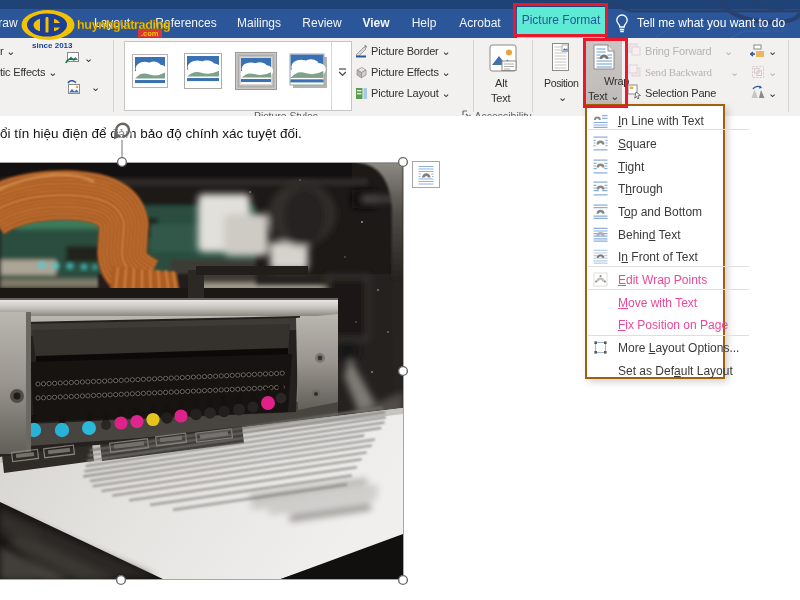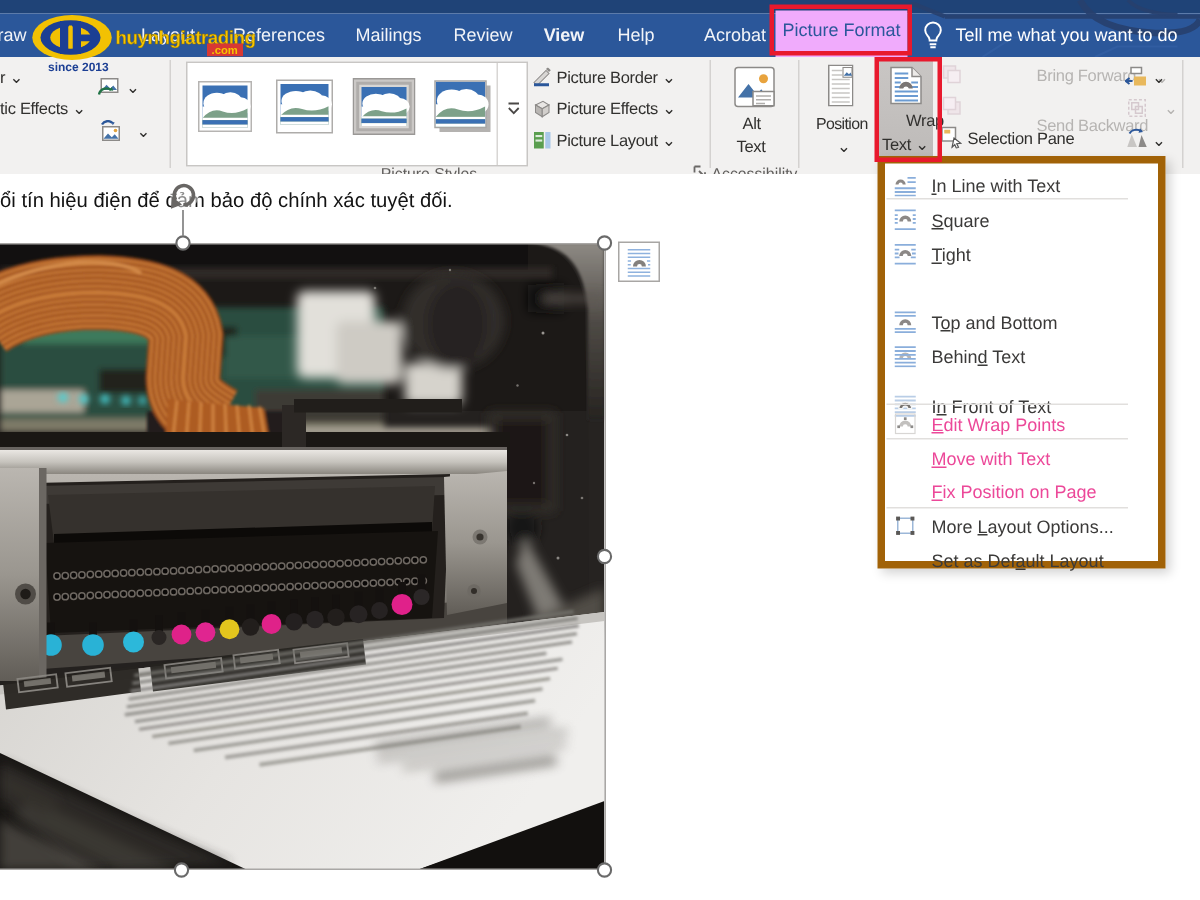--- a/index.html
+++ b/index.html
@@ -3,55 +3,55 @@
 <meta charset="utf-8">
 <style>
   html,body{margin:0;padding:0;}
   body{width:800px;height:600px;overflow:hidden;font-family:"Liberation Sans",sans-serif;}
   #app{position:relative;width:800px;height:600px;background:#fff;overflow:hidden;}
   .abs{position:absolute;}
   
   #titlebar{left:0;top:0;width:800px;height:9px;background:#1f4377;}
   #tabrow{left:0;top:9px;width:800px;height:29px;background:#2b579a;}
   .tab{position:absolute;top:0;height:29px;line-height:29px;color:#f2f4f8;font-size:12px;white-space:nowrap;transform:translateX(-50%);}
-  #activetab{left:517px;top:7px;width:88px;height:31px;background:#f0abfc;}
+  #activetab{left:517px;top:7px;width:88px;height:31px;background:#5eead4;}
   #activetab span{display:block;text-align:center;line-height:27px;color:#2b579a;font-size:12px;}
   .redbox{position:absolute;border:3.5px solid #e8192d;box-sizing:border-box;}
   
   #ribbon{left:0;top:38px;width:800px;height:78px;background:#f2f1f0;border-bottom:1px solid #d2d0ce;box-sizing:content-box;}
   .vsep{position:absolute;width:1px;background:#d4d2d0;}
   .rtext{position:absolute;color:#31302e;font-size:11px;letter-spacing:-0.2px;white-space:nowrap;}
-  .rgray{color:#b6b4b2;margin-left:46px;}
+  .rgray{color:#b6b4b2;}
   .glabel{position:absolute;color:#605e5c;font-size:10.5px;white-space:nowrap;transform:translateX(-50%);}
   .caret{font-family:"Liberation Sans",sans-serif;}
   
   #doc{left:0;top:116px;width:800px;height:484px;background:#fff;}
   #doctext{position:absolute;left:0;top:10px;color:#131313;font-size:13.5px;white-space:nowrap;}
   
-  #menu{left:585px;top:104px;width:192px;height:275px;background:#fff;border:5px solid #a16207;box-sizing:border-box;box-shadow:3px 3px 7px rgba(0,0,0,0.18);}
+  #menu{left:585px;top:104px;width:140px;height:275px;background:#fff;border:2px solid #a16207;box-sizing:border-box;box-shadow:3px 3px 7px rgba(0,0,0,0.18);}
   .mi{position:absolute;left:0;width:100%;height:22px;}
   .mi .txt{position:absolute;left:31px;top:5px;font-size:12px;color:#3b3a39;white-space:nowrap;}
   .mi.dis .txt{color:#ec4899;}
   .mi .ico{position:absolute;left:6px;top:4px;width:15px;height:15px;}
   .msep{position:absolute;left:1px;width:161px;height:1px;background:#e1dfdd;}
   u{text-decoration:underline;}
 </style>
 </head>
 <body>
 <div id="app">
   <div class="abs" id="titlebar"></div>
   <div class="abs" id="tabrow">
     <span class="tab" style="left:8px;">raw</span>
     <span class="tab" style="left:112px;">Layout</span>
     <span class="tab" style="left:186px;">References</span>
     <span class="tab" style="left:259px;">Mailings</span>
     <span class="tab" style="left:322px;">Review</span>
     <span class="tab" style="left:376px;font-weight:bold;">View</span>
     <span class="tab" style="left:424px;">Help</span>
-    <span class="tab" style="left:480px;margin-left:10px;">Acrobat</span>
+    <span class="tab" style="left:480px;">Acrobat</span>
   </div>
   <svg class="abs" style="left:400px;top:0;" width="400" height="38" viewBox="0 0 400 38">
     <g fill="none" stroke="#27406e" stroke-width="2.6" opacity="0.9">
       <path d="M230 11 H400" stroke-width="3"></path>
       <path d="M230 11 L210 3 H140" stroke-width="3"></path>
       <path d="M320 0 Q330 20 370 22 Q396 23 400 13" stroke-width="4.5"></path>
       <path d="M352 0 Q360 9 385 10" stroke-width="2.6"></path>
     </g>
     <g fill="none" stroke="#3d69b0" stroke-width="1.4" opacity="0.35">
       <path d="M255 38 L275 25 H310"></path>
@@ -230,21 +230,21 @@
     <svg class="abs" style="left:628px;top:5px;" width="13" height="13" viewBox="0 0 13 13">
       <rect x="1" y="1" width="8" height="8" fill="#efe5e9" stroke="#e0d3d8"></rect>
       <rect x="4" y="4" width="8" height="8" fill="#f6eef2" stroke="#e0d3d8"></rect>
     </svg>
     <span class="rtext rgray" style="left:645px;top:7px;">Bring Forward</span>
     <span class="rtext rgray" style="left:724px;top:7px;"><span class="caret">⌄</span></span>
     <svg class="abs" style="left:628px;top:26px;" width="13" height="13" viewBox="0 0 13 13">
       <rect x="4" y="4" width="8" height="8" fill="#efe5e9" stroke="#e0d3d8"></rect>
       <rect x="1" y="1" width="8" height="8" fill="#f6eef2" stroke="#e0d3d8"></rect>
     </svg>
-    <span class="rtext rgray" style="left:645px;top:40px;">Send Backward</span>
+    <span class="rtext rgray" style="left:645px;top:28px;font-family:Liberation Serif, serif;">Send Backward</span>
     <span class="rtext rgray" style="left:730px;top:28px;"><span class="caret">⌄</span></span>
     <svg class="abs" style="left:627px;top:46px;" width="15" height="15" viewBox="0 0 15 15">
       <rect x="1" y="1" width="9" height="9" fill="#fff" stroke="#8c8a88"></rect>
       <rect x="2.5" y="2.5" width="4" height="2.5" fill="#e8b85c"></rect>
       <path d="M9 8 l4.5 3.5 -2.7.3 1.2 2.4 -1.4.6 -1.1-2.4 -1.8 1.8Z" fill="#fff" stroke="#555" stroke-width="0.8"></path>
     </svg>
     <span class="rtext" style="left:645px;top:49px;">Selection Pane</span>
 
     <svg class="abs" style="left:750px;top:6px;" width="15" height="14" viewBox="0 0 15 14">
       <rect x="4" y="1" width="7" height="4" fill="#fff" stroke="#8c8a88"></rect>
@@ -638,40 +638,50 @@
     <div class="mi" style="top:49px;">
         <span class="ico"><svg width="15" height="15" viewBox="0 0 15 15">
             <path d="M3.5,8.6 a4,4 0 0 1 8,0 h-2.4 a1.6,1.6 0 0 0-3.2,0 Z" fill="#8c8886"></path>
             <g stroke="#8aaedb" stroke-width="1.2">
               <path d="M.5 1.2 h14 M.5 13.8 h14"></path>
               <path d="M.5 4.4 h3 M11.5 4.4 h3 M.5 7 h2.5 M12 7 h2.5 M.5 9.6 h3.2 M11.2 9.6 h3.3"></path>
             </g>
           </svg></span>
         <span class="txt"><u>T</u>ight</span>
       </div>
+    <div class="mi" style="top:71px;">
+        <span class="ico"><svg width="15" height="15" viewBox="0 0 15 15">
+            <path d="M3.5,8.6 a4,4 0 0 1 8,0 h-2.4 a1.6,1.6 0 0 0-3.2,0 Z" fill="#8c8886"></path>
+            <g stroke="#8aaedb" stroke-width="1.2">
+              <path d="M.5 1.2 h14 M.5 13.8 h14"></path>
+              <path d="M.5 4.4 h3 M11.5 4.4 h3 M.5 7 h3.5 M11 7 h3.5 M.5 9.6 h5.4 M9.2 9.6 h5.3"></path>
+            </g>
+          </svg></span>
+        <span class="txt">T<u>h</u>rough</span>
+      </div>
     <div class="mi" style="top:94px;">
         <span class="ico"><svg width="15" height="15" viewBox="0 0 15 15">
             <path d="M3.5,9.8 a4,4 0 0 1 8,0 h-2.4 a1.6,1.6 0 0 0-3.2,0 Z" fill="#8c8886"></path>
             <g stroke="#8aaedb" stroke-width="1.2">
               <path d="M.5 1.2 h14 M.5 3.6 h14"></path>
               <path d="M.5 12.2 h14 M.5 14.4 h14"></path>
             </g>
           </svg></span>
         <span class="txt">T<u>o</u>p and Bottom</span>
       </div>
     <div class="mi" style="top:117px;">
         <span class="ico"><svg width="15" height="15" viewBox="0 0 15 15">
             <path d="M3.5,9 a4,4 0 0 1 8,0 h-2.4 a1.6,1.6 0 0 0-3.2,0 Z" fill="#b8b6b4"></path>
             <g stroke="#8aaedb" stroke-width="1.2">
               <path d="M.5 1.4 h14 M.5 4 h14 M.5 6.6 h14 M.5 9.2 h14 M.5 11.8 h14 M.5 14.2 h14"></path>
             </g>
           </svg></span>
         <span class="txt">Behin<u>d</u> Text</span>
       </div>
-    <div class="mi" style="top:139px;margin-top:11px;">
+    <div class="mi" style="top:139px;">
         <span class="ico"><svg width="15" height="15" viewBox="0 0 15 15">
             <g stroke="#b9cde6" stroke-width="1.2">
               <path d="M.5 1.4 h14 M.5 4 h14 M.5 6.6 h14 M.5 9.2 h14 M.5 11.8 h14 M.5 14.2 h14"></path>
             </g>
             <path d="M3.2,9.4 a4.3,4.3 0 0 1 8.6,0 h-2.6 a1.7,1.7 0 0 0-3.4,0 Z" fill="#77736f" stroke="#f5f5f5" stroke-width="0.8"></path>
           </svg></span>
         <span class="txt">I<u>n</u> Front of Text</span>
       </div>
     <div class="msep" style="top:160px;"></div>
     <div class="mi dis" style="top:162px;">

